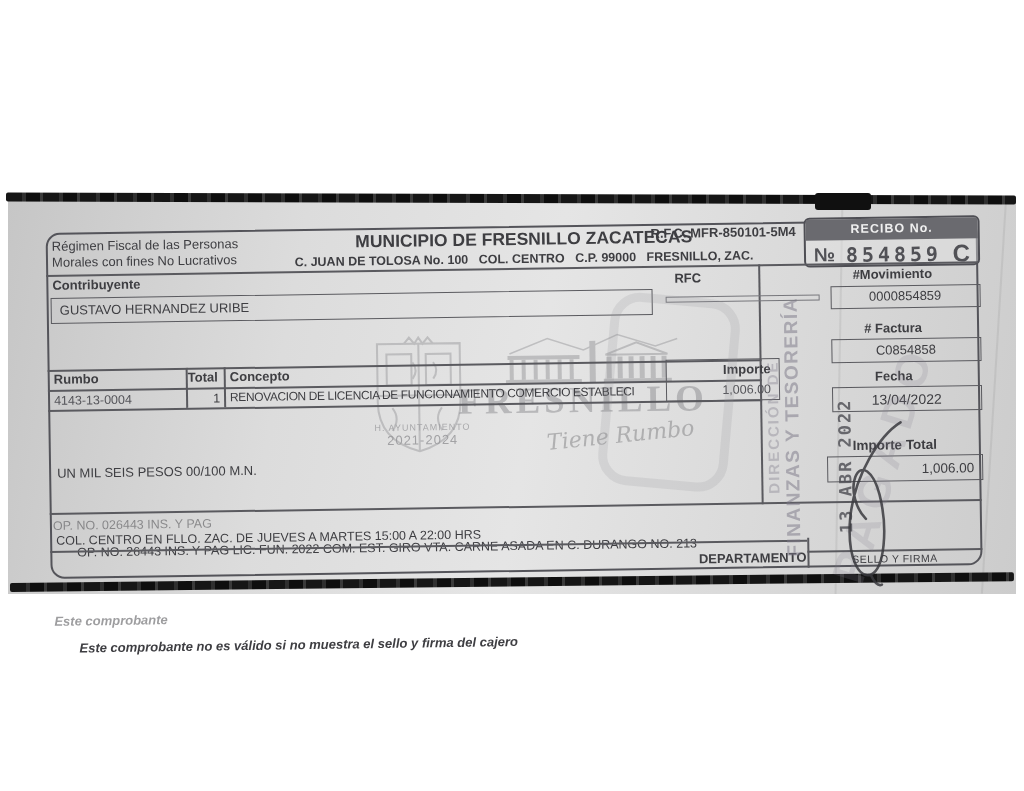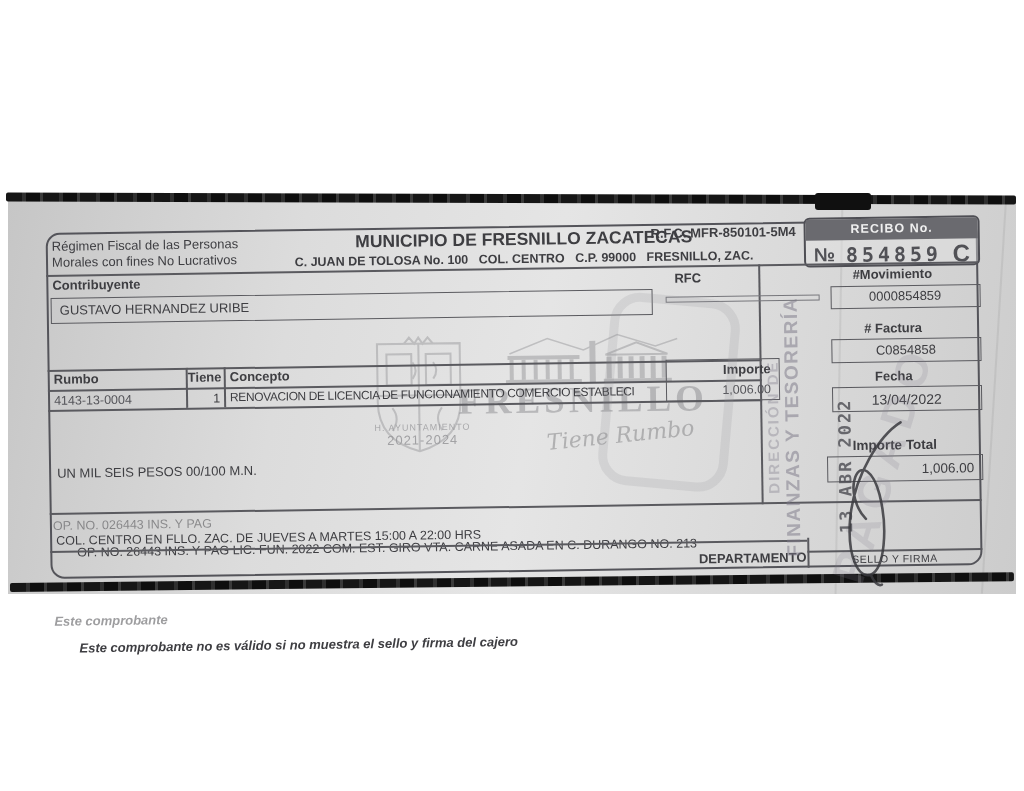--- a/index.html
+++ b/index.html
@@ -146,21 +146,21 @@
       <div class="t rgt" style="left:0;top:5px;width:146px;font-size:13.5px;">1,006.00</div>
     </div>
 
     <div class="hline" style="left:2px;top:157px;width:714px;"></div>
     <div class="hline" style="left:2px;top:177px;width:714px;"></div>
     <div class="hline" style="left:2px;top:197px;width:714px;"></div>
     <div class="vline" style="left:140px;top:157px;height:40px;"></div>
     <div class="vline" style="left:178px;top:157px;height:40px;"></div>
 
     <div class="t b" style="left:8px;top:160px;">Rumbo</div>
-    <div class="t b" style="left:142px;top:160px;">Tiene</div>
+    <div class="t b" style="left:142px;top:160px;">Total</div>
     <div class="t b" style="left:184px;top:160px;text-align:center;">Concepto</div>
 
     <div class="t" style="left:8px;top:181px;font-size:12.5px;color:#55555a;">4143-13-0004</div>
     <div class="t rgt" style="left:140px;top:181px;width:34px;font-size:12.5px;">1</div>
     <div class="t" style="left:184px;top:181px;font-size:12px;letter-spacing:-0.4px;">RENOVACION DE LICENCIA DE FUNCIONAMIENTO COMERCIO ESTABLECI</div>
 
     <div class="box" style="left:620px;top:156px;width:114px;height:42px;">
       <div class="t b rgt" style="left:0;top:3px;width:104px;">Importe</div>
       <div class="t rgt" style="left:0;top:23px;width:104px;font-size:12.5px;color:#55555a;">1,006.00</div>
     </div>

